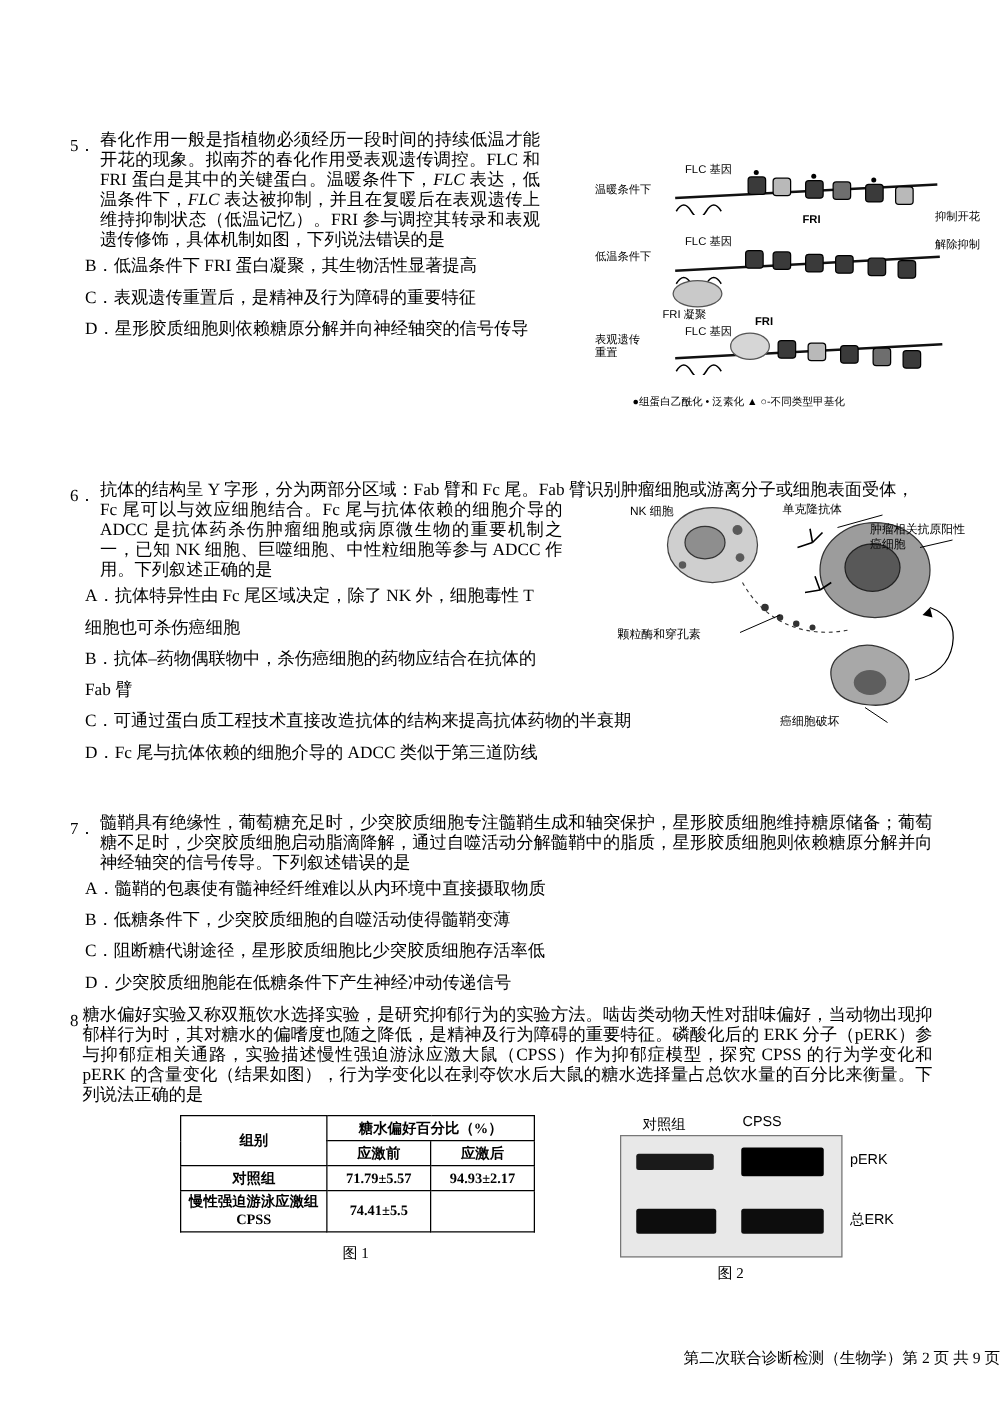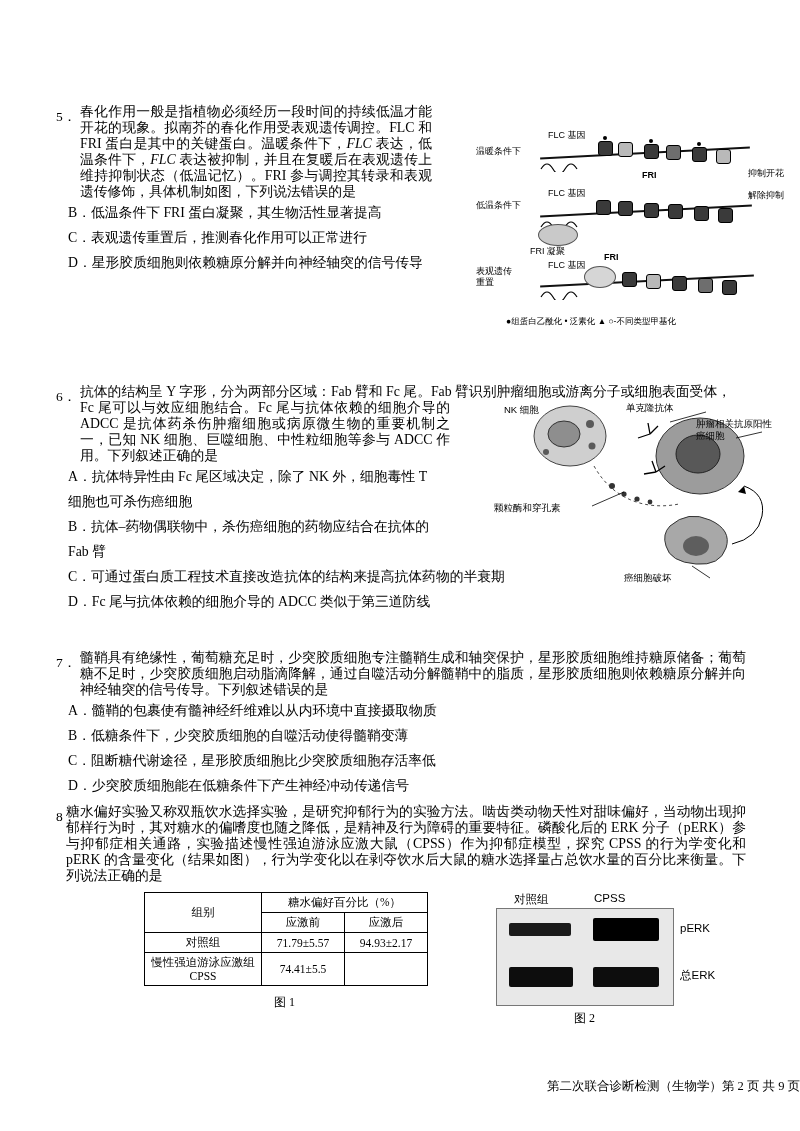--- a/index.html
+++ b/index.html
@@ -130,21 +130,21 @@
     left: 88px;
     top: 0;
     border-collapse: collapse;
     font-size: 11.5px;
     font-family: "Liberation Serif", serif;
   }
   table.sugar td, table.sugar th {
     border: 1px solid #000;
     padding: 2px 4px;
     text-align: center;
-    font-weight: normal;
+    font-weight: bold;
   }
   .cap {
     position: absolute;
     font-size: 12px;
     font-family: "Liberation Serif", serif;
   }
   .blot {
     position: absolute;
     left: 440px;
     top: 16px;
@@ -179,21 +179,21 @@
 
 <div class="page">
   <div class="content">
 
     <div class="q" style="min-height:232px;">
       <div class="qnum">5．</div>
       <div class="qbody narrow">
         春化作用一般是指植物必须经历一段时间的持续低温才能开花的现象。拟南芥的春化作用受表观遗传调控。FLC 和 FRI 蛋白是其中的关键蛋白。温暖条件下，<em>FLC</em> 表达，低温条件下，<em>FLC</em> 表达被抑制，并且在复暖后在表观遗传上维持抑制状态（低温记忆）。FRI 参与调控其转录和表观遗传修饰，具体机制如图，下列说法错误的是
       </div>
       <div class="opt narrow">B．低温条件下 FRI 蛋白凝聚，其生物活性显著提高</div>
-      <div class="opt narrow">C．表观遗传重置后，推测春化作用可以正常进行</div>
+      <div class="opt narrow">C．表观遗传重置后，是精神及行为障碍的重要特征</div>
       <div class="opt">D．星形胶质细胞则依赖糖原分解并向神经轴突的信号传导</div>
 
       <div class="fig-vern">
 
         <div class="lbl" style="left:0px; top:18px;">温暖条件下</div>
         <div class="lbl" style="left:72px; top:2px;">FLC 基因</div>
         <div class="chromline" style="left:64px; top:24px; width:210px; transform:rotate(-3deg);"></div>
         <div class="nuc" style="left:122px; top:13px;"></div>
         <div class="nuc light" style="left:142px; top:14px;"></div>
         <div class="nuc" style="left:168px; top:16px;"></div>

